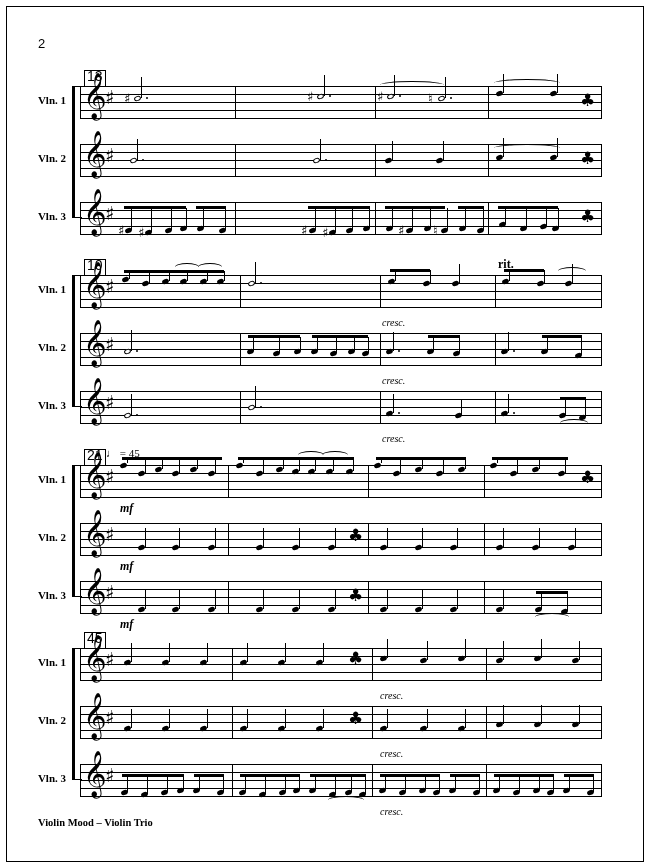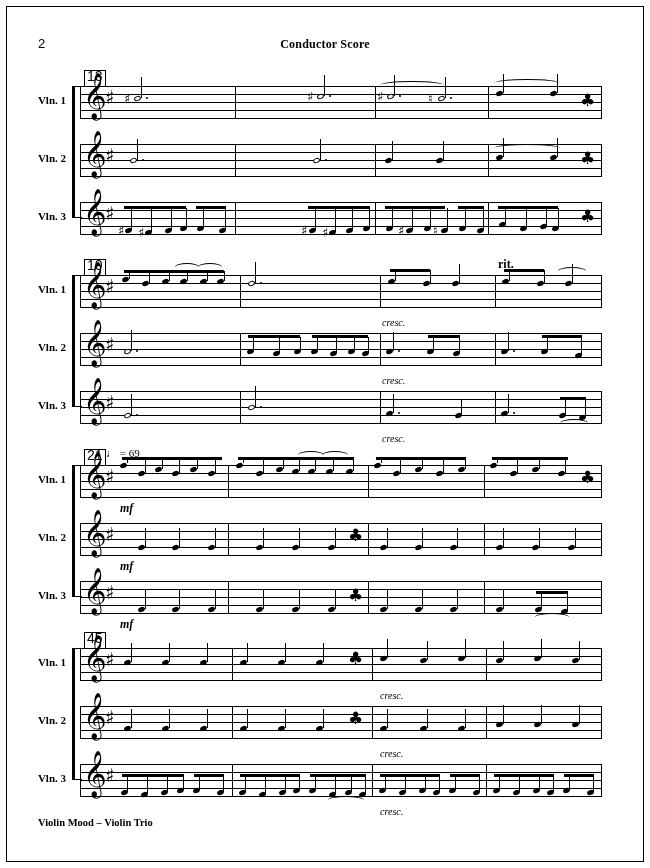--- a/index.html
+++ b/index.html
@@ -220,21 +220,20 @@
 </head>
 <body>
 
 <div class="page">
   <div class="page-edge-top"></div>
   <div class="page-edge-bottom"></div>
   <div class="page-edge-left"></div>
   <div class="page-edge-right"></div>
 
   <div class="page-number">2</div>
-  <div class="header-title">Conductor Score</div>
 
   <div class="system" style="top:86px;">
     <div class="measure-number" style="left:4px;">13</div>
     <div class="brace" style="top:0px; height:130px;"></div>
 
     <div class="staff" style="top:0px;">
       <div class="line l1"></div>
       <div class="line l2"></div>
       <div class="line l3"></div>
       <div class="line l4"></div>
@@ -523,21 +522,21 @@
       <div class="slur" style="left:480px; top:28px; width:28px;"></div>
     </div>
 
     <div class="cresc" style="left:302px; top:42px;">cresc.</div>
     <div class="cresc" style="left:302px; top:100px;">cresc.</div>
     <div class="cresc" style="left:302px; top:158px;">cresc.</div>
   </div>
 
   <div class="system" style="top:465px;">
     <div class="measure-number" style="left:4px;">21</div>
-    <div class="tempo-mark">♩ = 69</div>
+    <div class="tempo-mark">♩ = 45</div>
     <div class="brace" style="top:0px; height:130px;"></div>
 
     <div class="staff" style="top:0px;">
       <div class="line l1"></div>
       <div class="line l2"></div>
       <div class="line l3"></div>
       <div class="line l4"></div>
       <div class="line l5"></div>
       <div class="part-label">Vln. 1</div>
       <div class="clef">𝄞</div>

